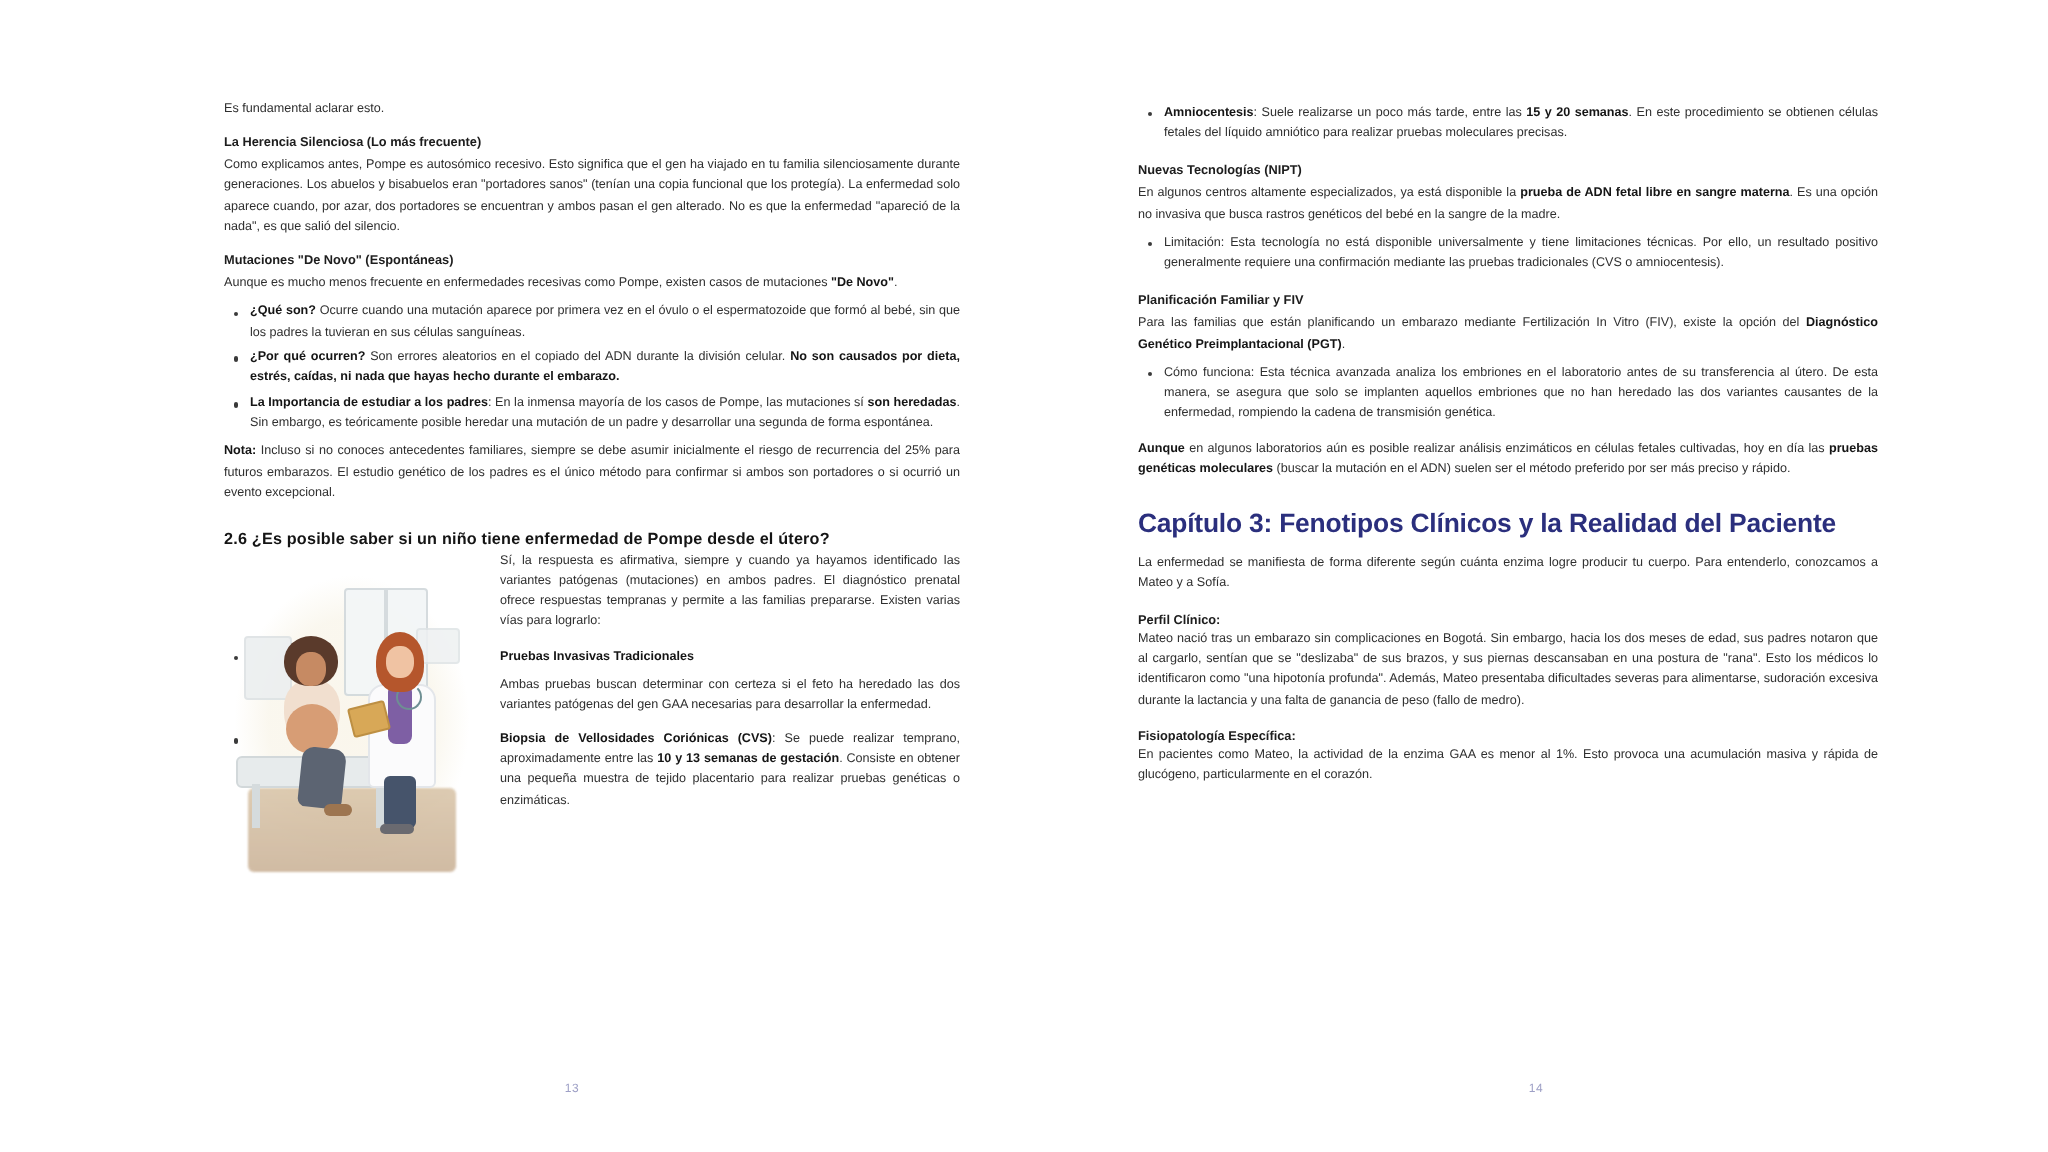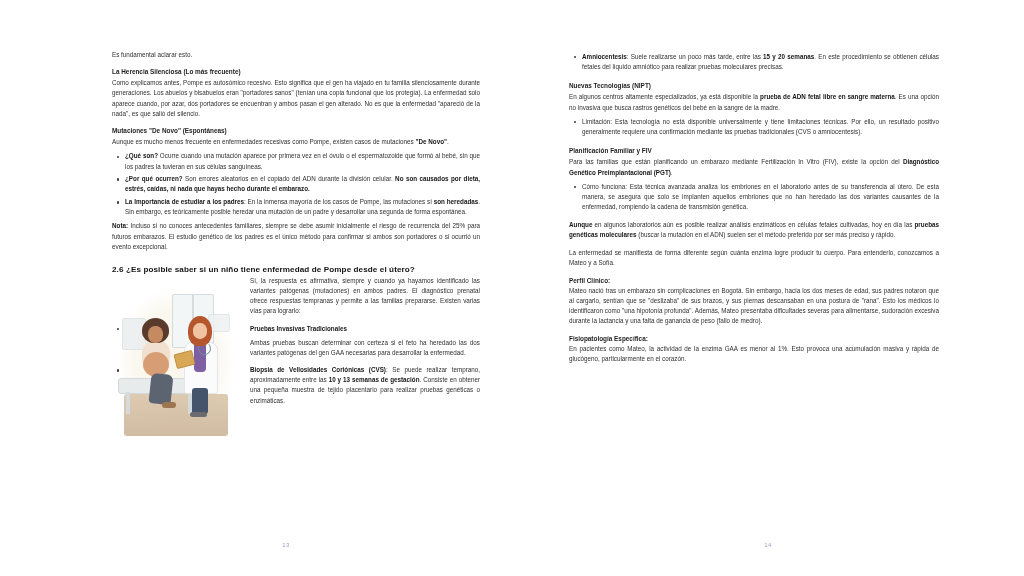--- a/index.html
+++ b/index.html
@@ -431,20 +431,21 @@
       </p>
 
       <ul>
         <li>Cómo funciona: Esta técnica avanzada analiza los embriones en el laboratorio antes de su transferencia al útero. De esta manera, se asegura que solo se implanten aquellos embriones que no han heredado las dos variantes causantes de la enfermedad, rompiendo la cadena de transmisión genética.</li>
       </ul>
 
       <p class="body-p" style="margin-top:8px;">
         <b>Aunque</b><span> en algunos laboratorios aún es posible realizar análisis enzimáticos en células fetales cultivadas, hoy en día las </span><b>pruebas genéticas moleculares</b><span> (buscar la mutación en el ADN) suelen ser el método preferido por ser más preciso y rápido.</span>
       </p>
 
+      <div class="chapter-head">Capítulo 3: Fenotipos Clínicos y la Realidad del Paciente</div>
       <p class="body-p">La enfermedad se manifiesta de forma diferente según cuánta enzima logre producir tu cuerpo. Para entenderlo, conozcamos a Mateo y a Sofía.</p>
 
 
       <div class="mini-head">Perfil Clínico:</div>
       <p class="body-p">Mateo nació tras un embarazo sin complicaciones en Bogotá. Sin embargo, hacia los dos meses de edad, sus padres notaron que al cargarlo, sentían que se "deslizaba" de sus brazos, y sus piernas descansaban en una postura de "rana". Esto los médicos lo identificaron como "una hipotonía profunda". Además, Mateo presentaba dificultades severas para alimentarse, sudoración excesiva durante la lactancia y una falta de ganancia de peso (fallo de medro).</p>
 
       <div class="mini-head">Fisiopatología Específica:</div>
       <p class="body-p">En pacientes como Mateo, la actividad de la enzima GAA es menor al 1%. Esto provoca una acumulación masiva y rápida de glucógeno, particularmente en el corazón.</p>
 
     </div>

